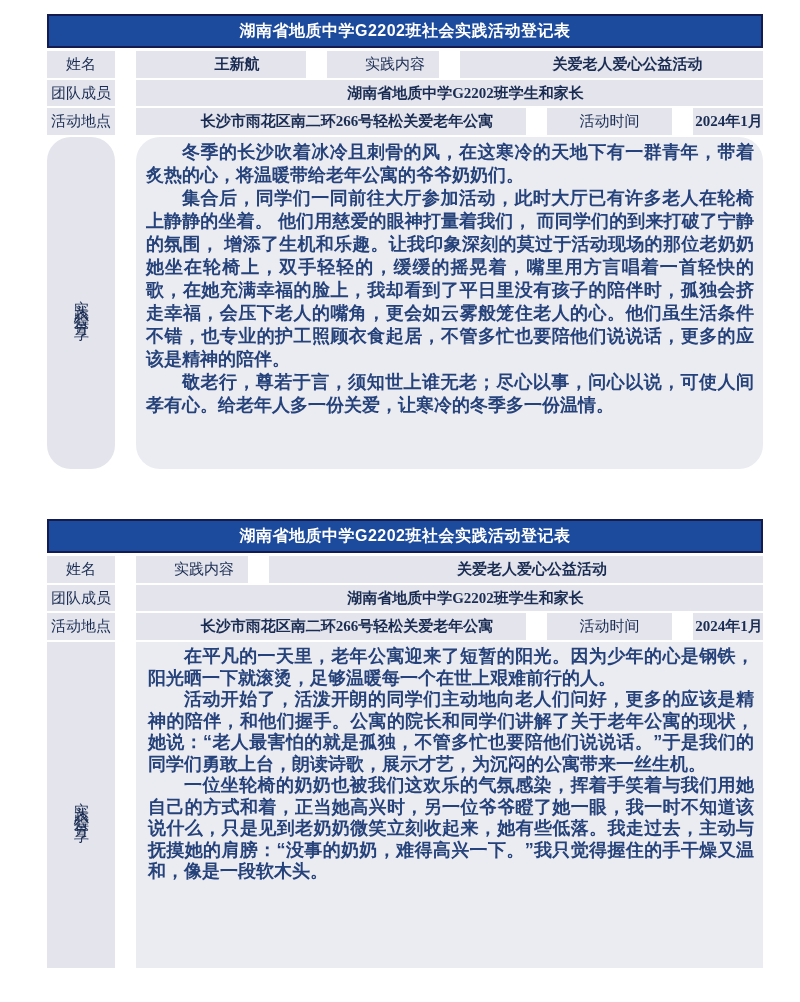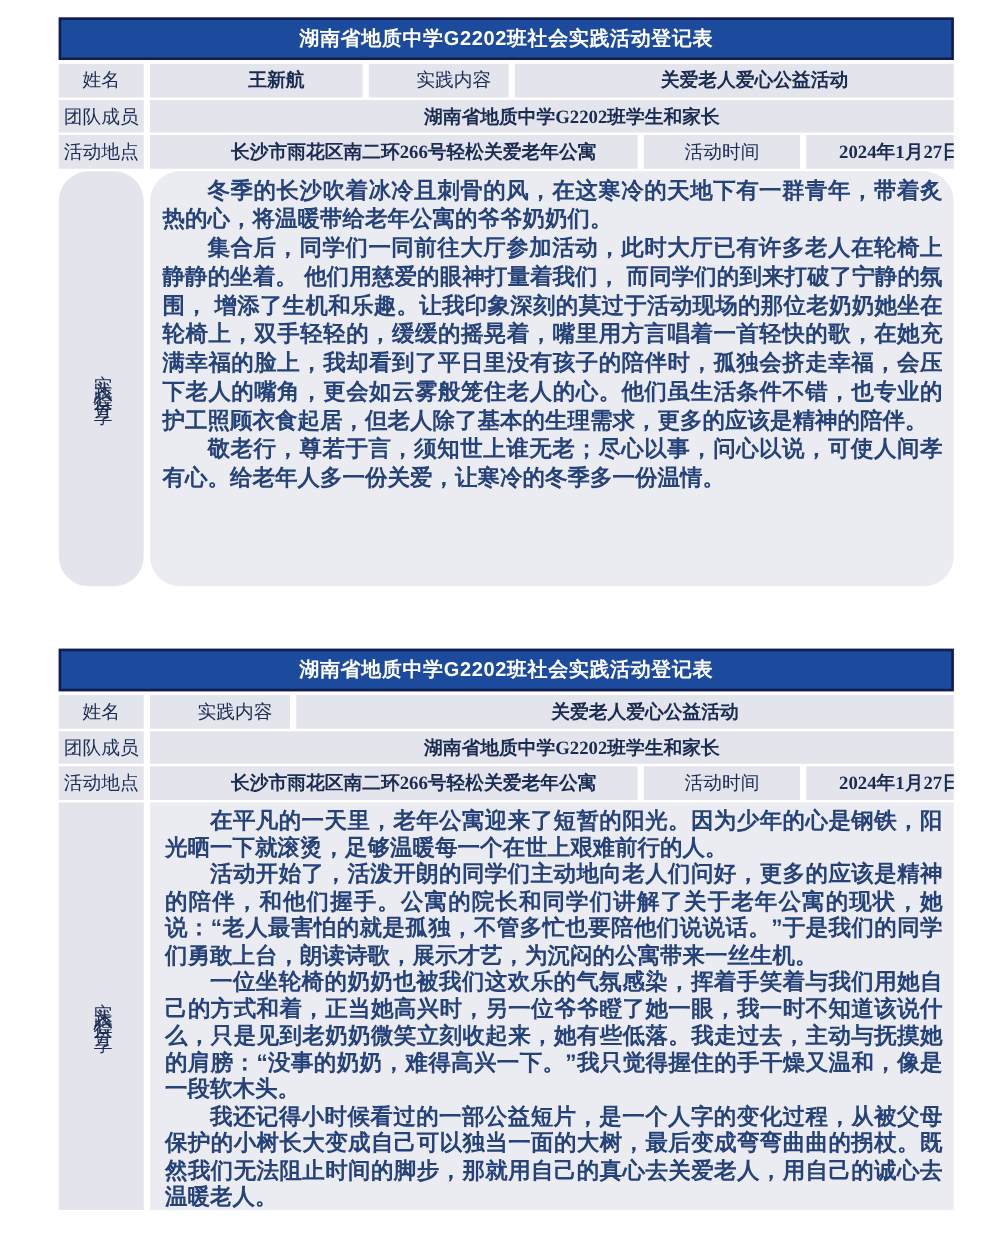--- a/index.html
+++ b/index.html
@@ -15,21 +15,21 @@
   .tbl-title {
     box-sizing: border-box; height: 34px; margin-bottom: 3px;
     background: var(--title_bg, #1c4a9c);
     border: 2px solid var(--title_border, #141b4e);
     color: #ffffff; font-weight: bold; font-size: 16px;
     display: flex; align-items: center; justify-content: center;
     font-family: "Liberation Sans", sans-serif;
     letter-spacing: 0.5px;
   }
 
-  .row { display: flex; gap: 5px; margin-bottom: 2px; }
+  .row { display: flex; gap: 21px; margin-bottom: 2px; }
   .row:last-child { margin-bottom: 0; }
 
   .cell {
     box-sizing: border-box;
     background: var(--cell_bg, #e3e4ec);
     color: var(--label_color, #1a2c52);
     display: flex; align-items: center; justify-content: center;
     font-family: "Liberation Serif", serif;
     font-size: 15px; overflow: hidden; white-space: nowrap;
   }
@@ -94,21 +94,21 @@
       <div class="cell h27 w-time">活动时间</div>
       <div class="cell h27 flex1 val">2024年1月27日</div>
     </div>
 
     <div class="row">
       <div class="reflect-label-cell w-label t1-content" style="height:332px;">
         <span class="vertical-text">实践心得分享</span>
       </div>
       <div class="content-cell flex1 t1-content">
         <p class="para">冬季的长沙吹着冰冷且刺骨的风，在这寒冷的天地下有一群青年，带着炙热的心，将温暖带给老年公寓的爷爷奶奶们。</p>
-        <p class="para">集合后，同学们一同前往大厅参加活动，此时大厅已有许多老人在轮椅上静静的坐着。 他们用慈爱的眼神打量着我们， 而同学们的到来打破了宁静的氛围， 增添了生机和乐趣。让我印象深刻的莫过于活动现场的那位老奶奶她坐在轮椅上，双手轻轻的，缓缓的摇晃着，嘴里用方言唱着一首轻快的歌，在她充满幸福的脸上，我却看到了平日里没有孩子的陪伴时，孤独会挤走幸福，会压下老人的嘴角，更会如云雾般笼住老人的心。他们虽生活条件不错，也专业的护工照顾衣食起居，但老人除了基本的生理需求，更多的应该是精神的陪伴。</p>
+        <p class="para">集合后，同学们一同前往大厅参加活动，此时大厅已有许多老人在轮椅上静静的坐着。 他们用慈爱的眼神打量着我们， 而同学们的到来打破了宁静的氛围， 增添了生机和乐趣。让我印象深刻的莫过于活动现场的那位老奶奶她坐在轮椅上，双手轻轻的，缓缓的摇晃着，嘴里用方言唱着一首轻快的歌，在她充满幸福的脸上，我却看到了平日里没有孩子的陪伴时，孤独会挤走幸福，会压下老人的嘴角，更会如云雾般笼住老人的心。他们虽生活条件不错，也专业的护工照顾衣食起居，不管多忙也要陪他们说说话，更多的应该是精神的陪伴。</p>
         <p class="para">敬老行，尊若于言，须知世上谁无老；尽心以事，问心以说，可使人间孝有心。给老年人多一份关爱，让寒冷的冬季多一份温情。</p>
       </div>
     </div>
   </div>
 
   <div class="tbl tbl-second">
     <div class="tbl-title">湖南省地质中学G2202班社会实践活动登记表</div>
 
     <div class="row">
       <div class="cell h27 w-label">姓名</div>
@@ -129,18 +129,17 @@
     </div>
 
     <div class="row">
       <div class="reflect-label-cell w-label" style="height:326px;">
         <span class="vertical-text">实践心得分享</span>
       </div>
       <div class="content-cell flex1 t2-content">
         <p class="para">在平凡的一天里，老年公寓迎来了短暂的阳光。因为少年的心是钢铁，阳光晒一下就滚烫，足够温暖每一个在世上艰难前行的人。</p>
         <p class="para">活动开始了，活泼开朗的同学们主动地向老人们问好，更多的应该是精神的陪伴，和他们握手。公寓的院长和同学们讲解了关于老年公寓的现状，她说：“老人最害怕的就是孤独，不管多忙也要陪他们说说话。”于是我们的同学们勇敢上台，朗读诗歌，展示才艺，为沉闷的公寓带来一丝生机。</p>
         <p class="para">一位坐轮椅的奶奶也被我们这欢乐的气氛感染，挥着手笑着与我们用她自己的方式和着，正当她高兴时，另一位爷爷瞪了她一眼，我一时不知道该说什么，只是见到老奶奶微笑立刻收起来，她有些低落。我走过去，主动与抚摸她的肩膀：“没事的奶奶，难得高兴一下。”我只觉得握住的手干燥又温和，像是一段软木头。</p>
-        <p class="para">我还记得小时候看过的一部公益短片，是一个人字的变化过程，从被父母保护的小树长大变成自己可以独当一面的大树，最后变成弯弯曲曲的拐杖。既然我们无法阻止时间的脚步，那就用自己的真心去关爱老人，用自己的诚心去温暖老人。</p>
       </div>
     </div>
   </div>
 
 </div>
 
 </body></html>

